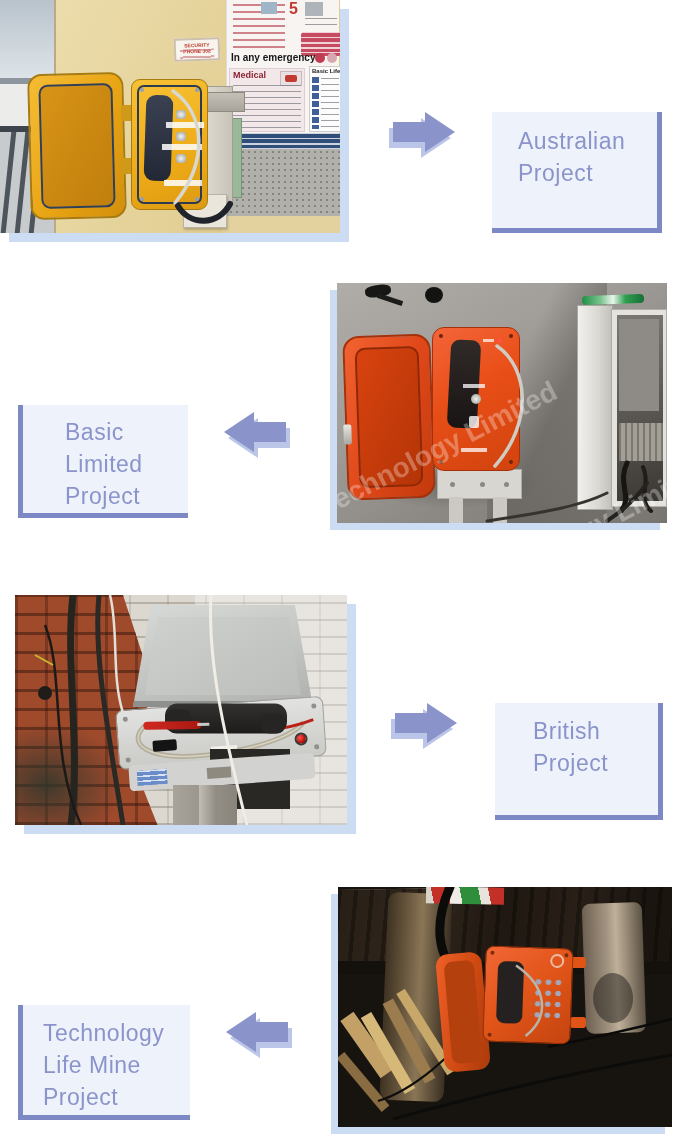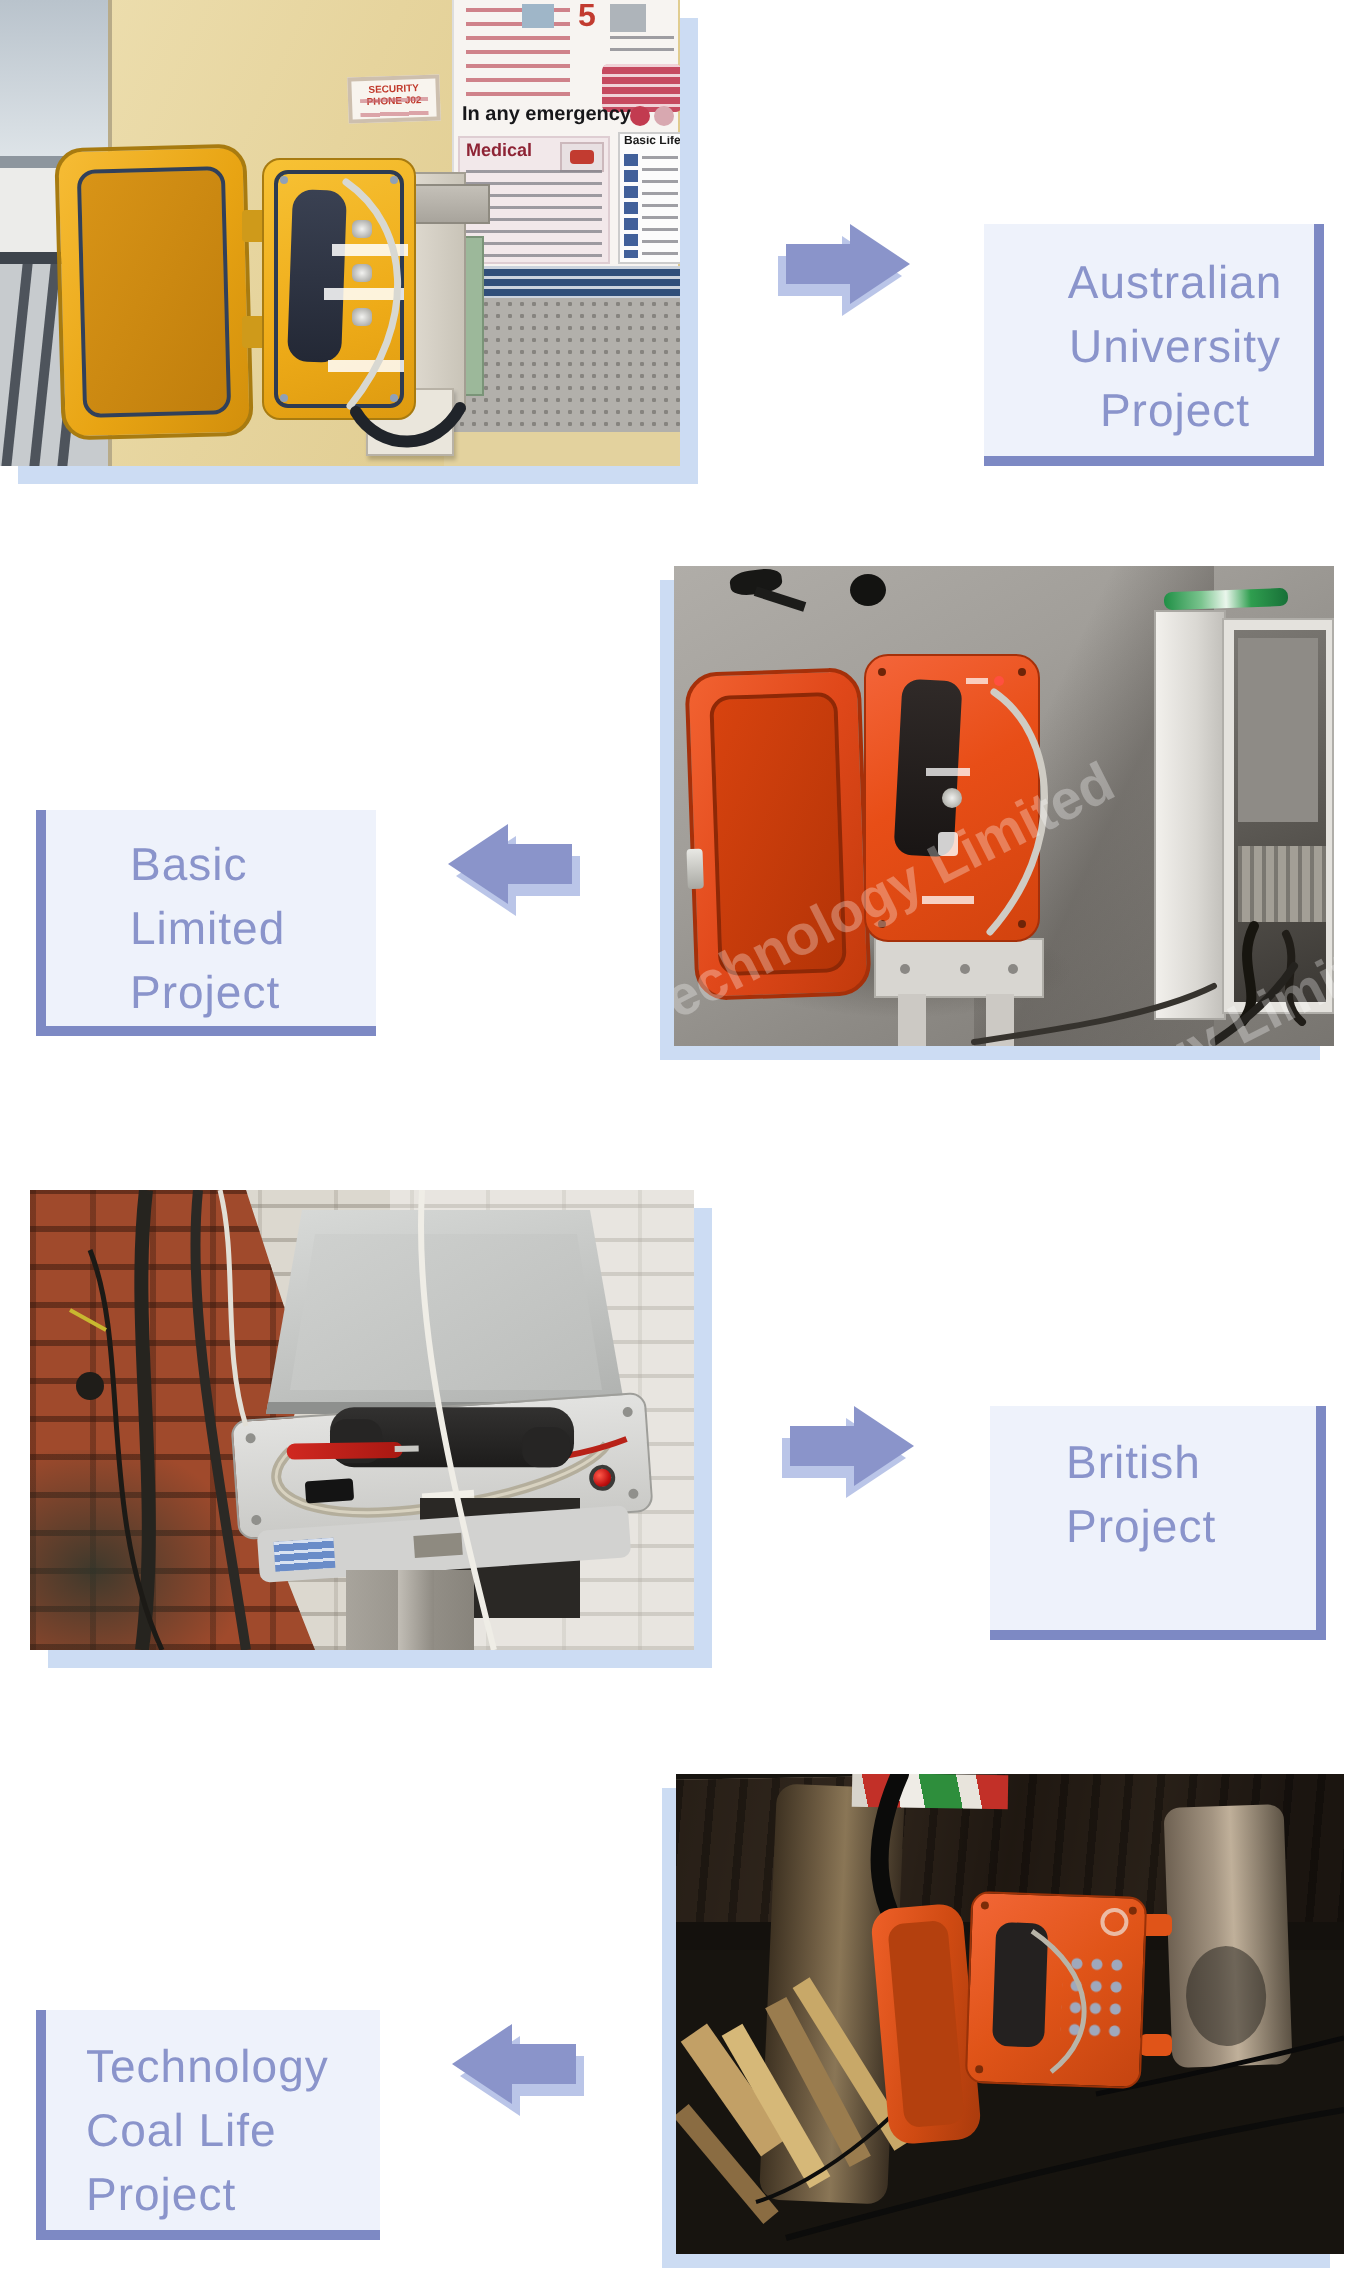--- a/index.html
+++ b/index.html
@@ -20,21 +20,21 @@
   .arrow{position:absolute;width:70px;height:52px;}
   .a1{left:387px;top:108px;}
   .a2{left:222px;top:408px;transform:scaleX(-1);}
   .a3{left:389px;top:699px;}
   .a4{left:224px;top:1008px;transform:scaleX(-1);}
 
   
   .label{position:absolute;background:var(--label-bg,#eef2fb);color:var(--label-text,#8a94cb);
          font-size:23px;line-height:32px;letter-spacing:.5px;}
   .label .line{white-space:nowrap;}
-  .l1{left:492px;top:112px;width:170px;height:121px;border-right:5px solid var(--label-border,#7d89c4);border-bottom:5px solid var(--label-border,#7d89c4);padding:13px 0 0 26px;box-sizing:border-box;text-align:center;}
+  .l1{left:492px;top:112px;width:170px;height:121px;border-right:5px solid var(--label-border,#7d89c4);border-bottom:5px solid var(--label-border,#7d89c4);padding:13px 0 0 26px;box-sizing:border-box;}
   .l2{left:18px;top:405px;width:170px;height:113px;border-left:5px solid var(--label-border,#7d89c4);border-bottom:5px solid var(--label-border,#7d89c4);padding:11px 0 0 42px;box-sizing:border-box;}
   .l3{left:495px;top:703px;width:168px;height:117px;border-right:5px solid var(--label-border,#7d89c4);border-bottom:5px solid var(--label-border,#7d89c4);padding:12px 0 16px 38px;box-sizing:border-box;}
   .l4{left:18px;top:1005px;width:172px;height:115px;border-left:5px solid var(--label-border,#7d89c4);border-bottom:5px solid var(--label-border,#7d89c4);padding:12px 0 0 20px;box-sizing:border-box;}
 
   
   .redlines{background:repeating-linear-gradient(180deg,rgba(200,110,120,.85) 0 2px,transparent 2px 7px);}
   .greylines{background:repeating-linear-gradient(180deg,rgba(120,120,128,.7) 0 1.5px,transparent 1.5px 6px);}
   .whitelines{background:repeating-linear-gradient(180deg,rgba(255,255,255,.75) 0 1.5px,transparent 1.5px 5px);}
 
   .wm{position:absolute;color:rgba(255,255,255,.30);font-weight:700;font-size:28px;white-space:nowrap;transform:rotate(-27deg);pointer-events:none;}
@@ -126,21 +126,20 @@
     </svg>
   </figure>
 
   <svg class="arrow a1" viewBox="0 0 70 52">
     <polygon points="2,20 34,20 34,10 64,30 34,50 34,40 2,40" style="fill:var(--arrow-shadow,#bac5e8);"></polygon>
     <polygon points="6,14 38,14 38,4 68,24 38,44 38,34 6,34" style="fill:var(--arrow-fill,#8a94ca);"></polygon>
   </svg>
 
   <div class="label l1">
     <div class="line">Australian</div>
-    <div class="line">University</div>
     <div class="line">Project</div>
   </div>
 
   <div class="label l2">
     <div class="line">Basic</div>
     <div class="line">Limited</div>
     <div class="line">Project</div>
   </div>
 
   <svg class="arrow a2" viewBox="0 0 70 52">
@@ -270,21 +269,21 @@
     <polygon points="6,14 38,14 38,4 68,24 38,44 38,34 6,34" style="fill:var(--arrow-fill,#8a94ca);"></polygon>
   </svg>
 
   <div class="label l3">
     <div class="line">British</div>
     <div class="line">Project</div>
   </div>
 
   <div class="label l4">
     <div class="line">Technology</div>
-    <div class="line">Coal Life</div>
+    <div class="line">Life Mine</div>
     <div class="line">Project</div>
   </div>
 
   <svg class="arrow a4" viewBox="0 0 70 52">
     <polygon points="2,20 34,20 34,10 64,30 34,50 34,40 2,40" style="fill:var(--arrow-shadow,#bac5e8);"></polygon>
     <polygon points="6,14 38,14 38,4 68,24 38,44 38,34 6,34" style="fill:var(--arrow-fill,#8a94ca);"></polygon>
   </svg>
 
   <figure class="photo shadow-bl p4" style="margin:0;">
     <div class="abs" style="inset:0;background:#17140f;"></div>

